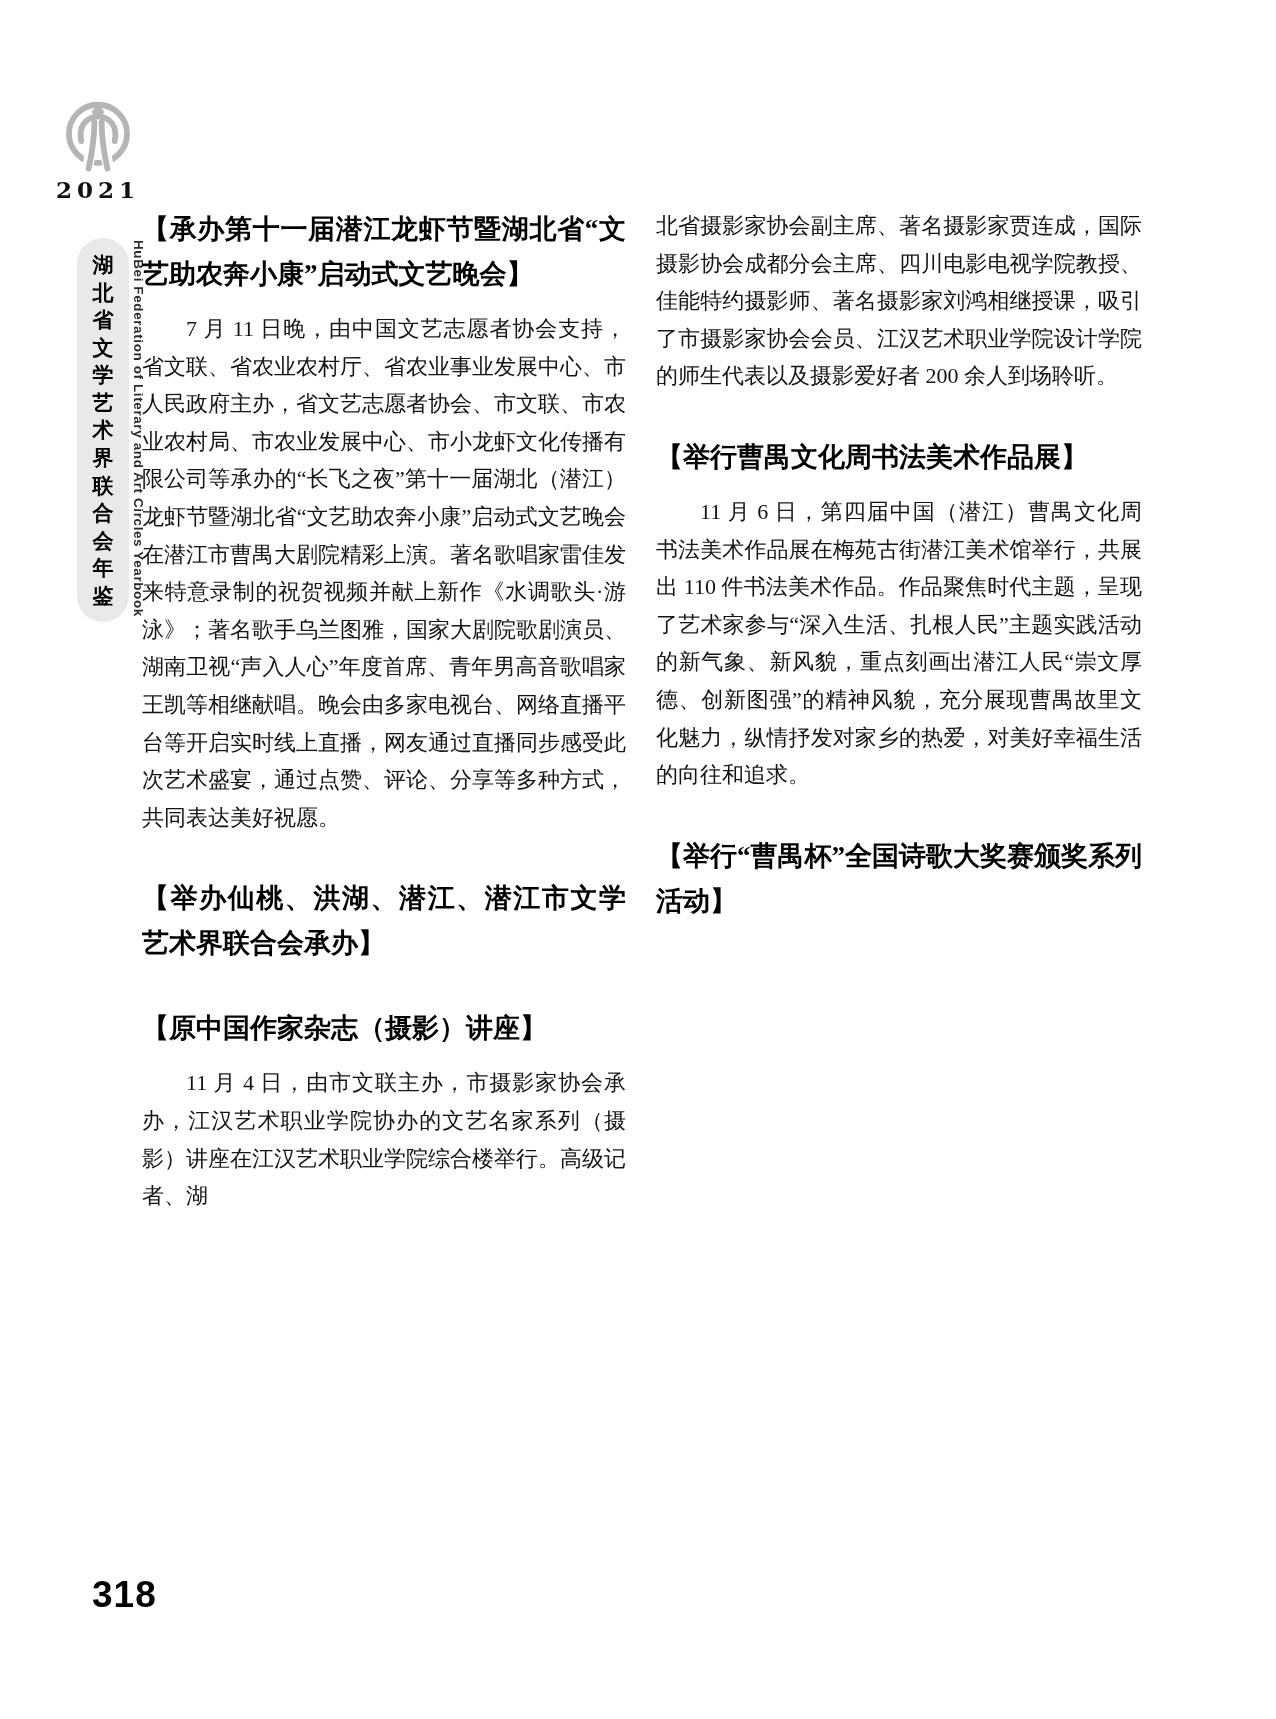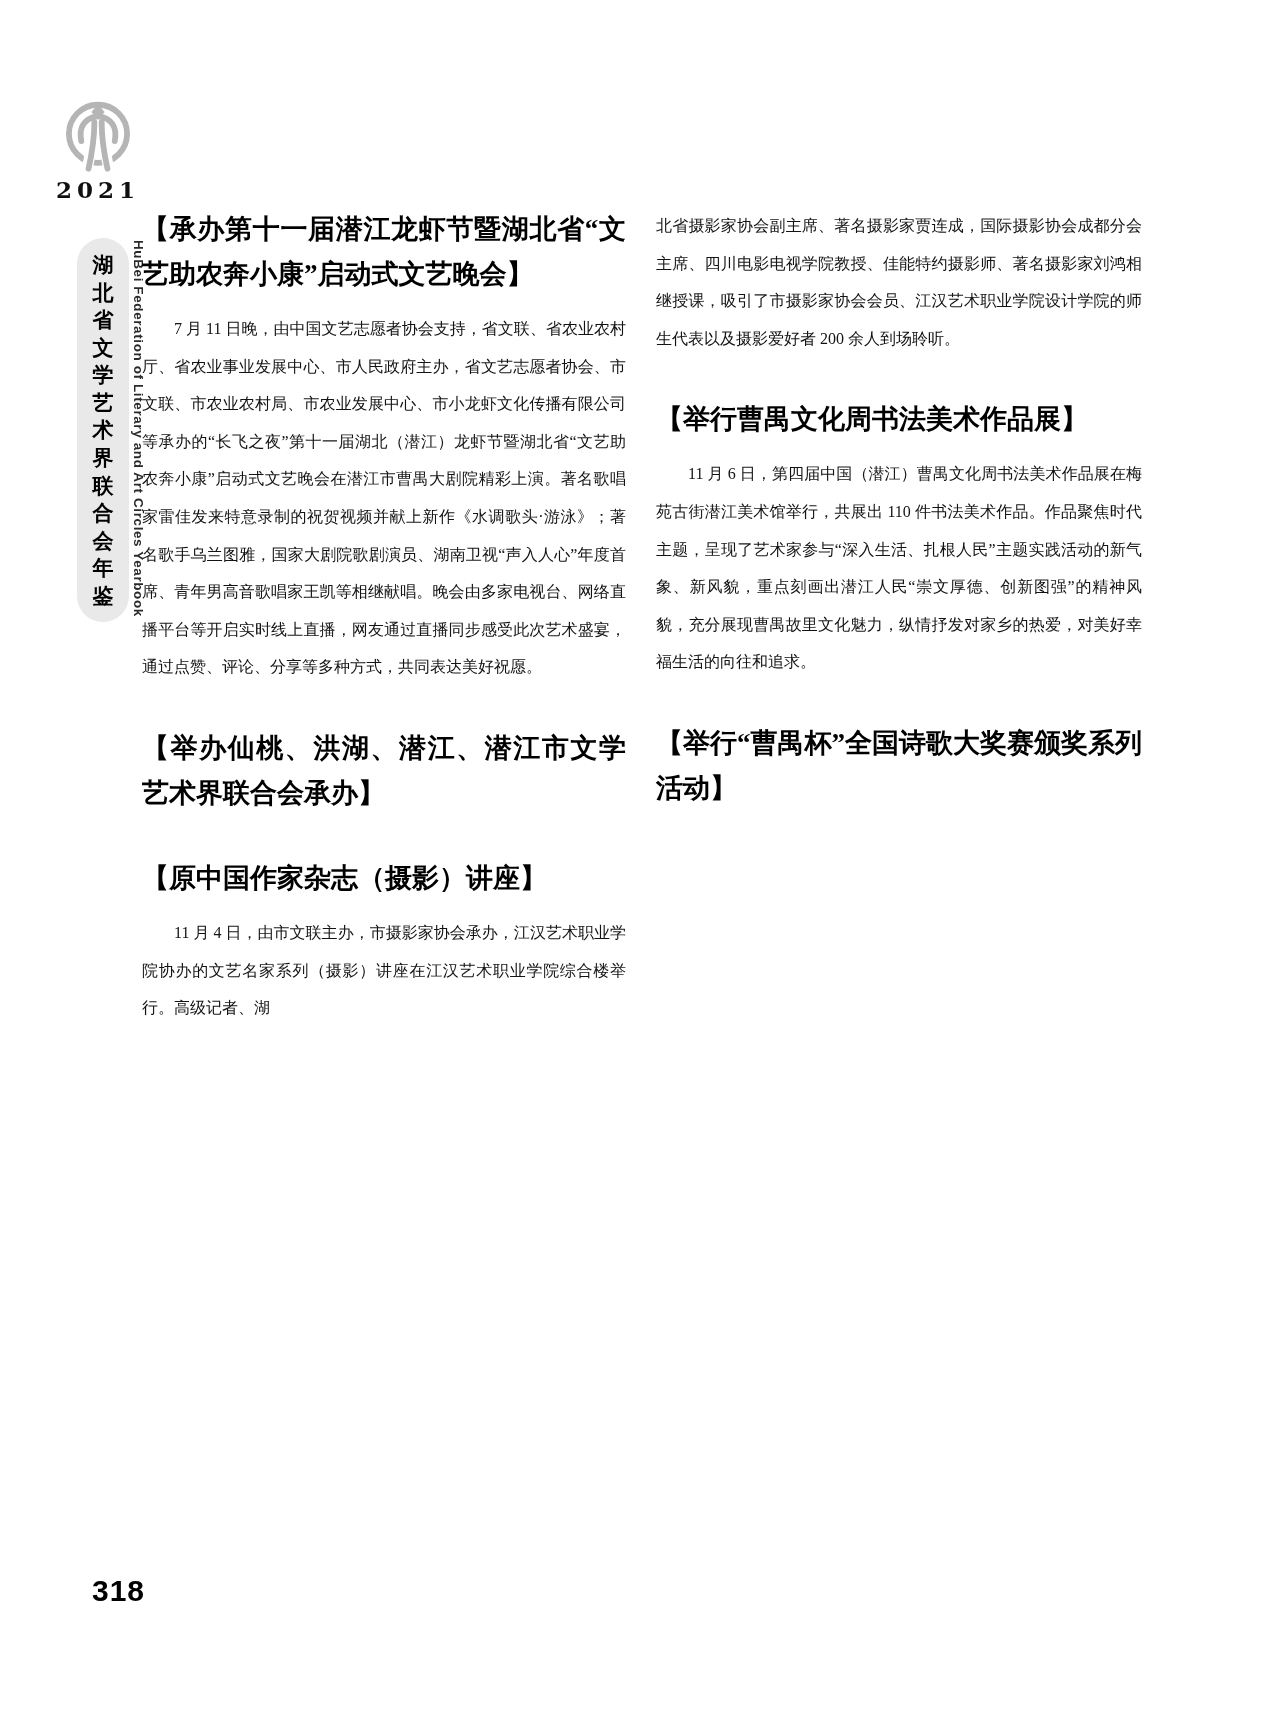--- a/index.html
+++ b/index.html
@@ -43,30 +43,30 @@
   .col-left{left:142px;width:484px;}
   .col-right{left:656px;width:486px;}
   .entry-heading{
     font-family:Liberation Serif, serif;
     font-weight:700;font-size:27px;line-height:45px;
     color:#000;margin:40px 0 13px 0;
     text-align:justify;
   }
   section:first-child .entry-heading{margin-top:0;}
   .entry-para{
-    font-size:16px;line-height:37.6px;
+    font-size:22px;line-height:37.6px;
     margin:0;text-align:justify;text-indent:2em;
     color:#131313;
   }
   .entry-para.no-indent{text-indent:0;}
   
   .page-number{
     position:absolute;left:92px;top:1574px;
     font-family:"Liberation Sans","DejaVu Sans",sans-serif;
-    font-weight:700;font-size:30px;letter-spacing:1px;color:#000;
+    font-weight:700;font-size:37px;letter-spacing:1px;color:#000;
   }
 </style>
 </head>
 <body>
 
 <div class="page">
 
   <div class="logo-block">
     <svg width="74" height="80" viewBox="0 0 100 110" aria-hidden="true">
       <circle cx="50" cy="52" r="40" fill="none" stroke="#b5b5b5" stroke-width="8"></circle>

